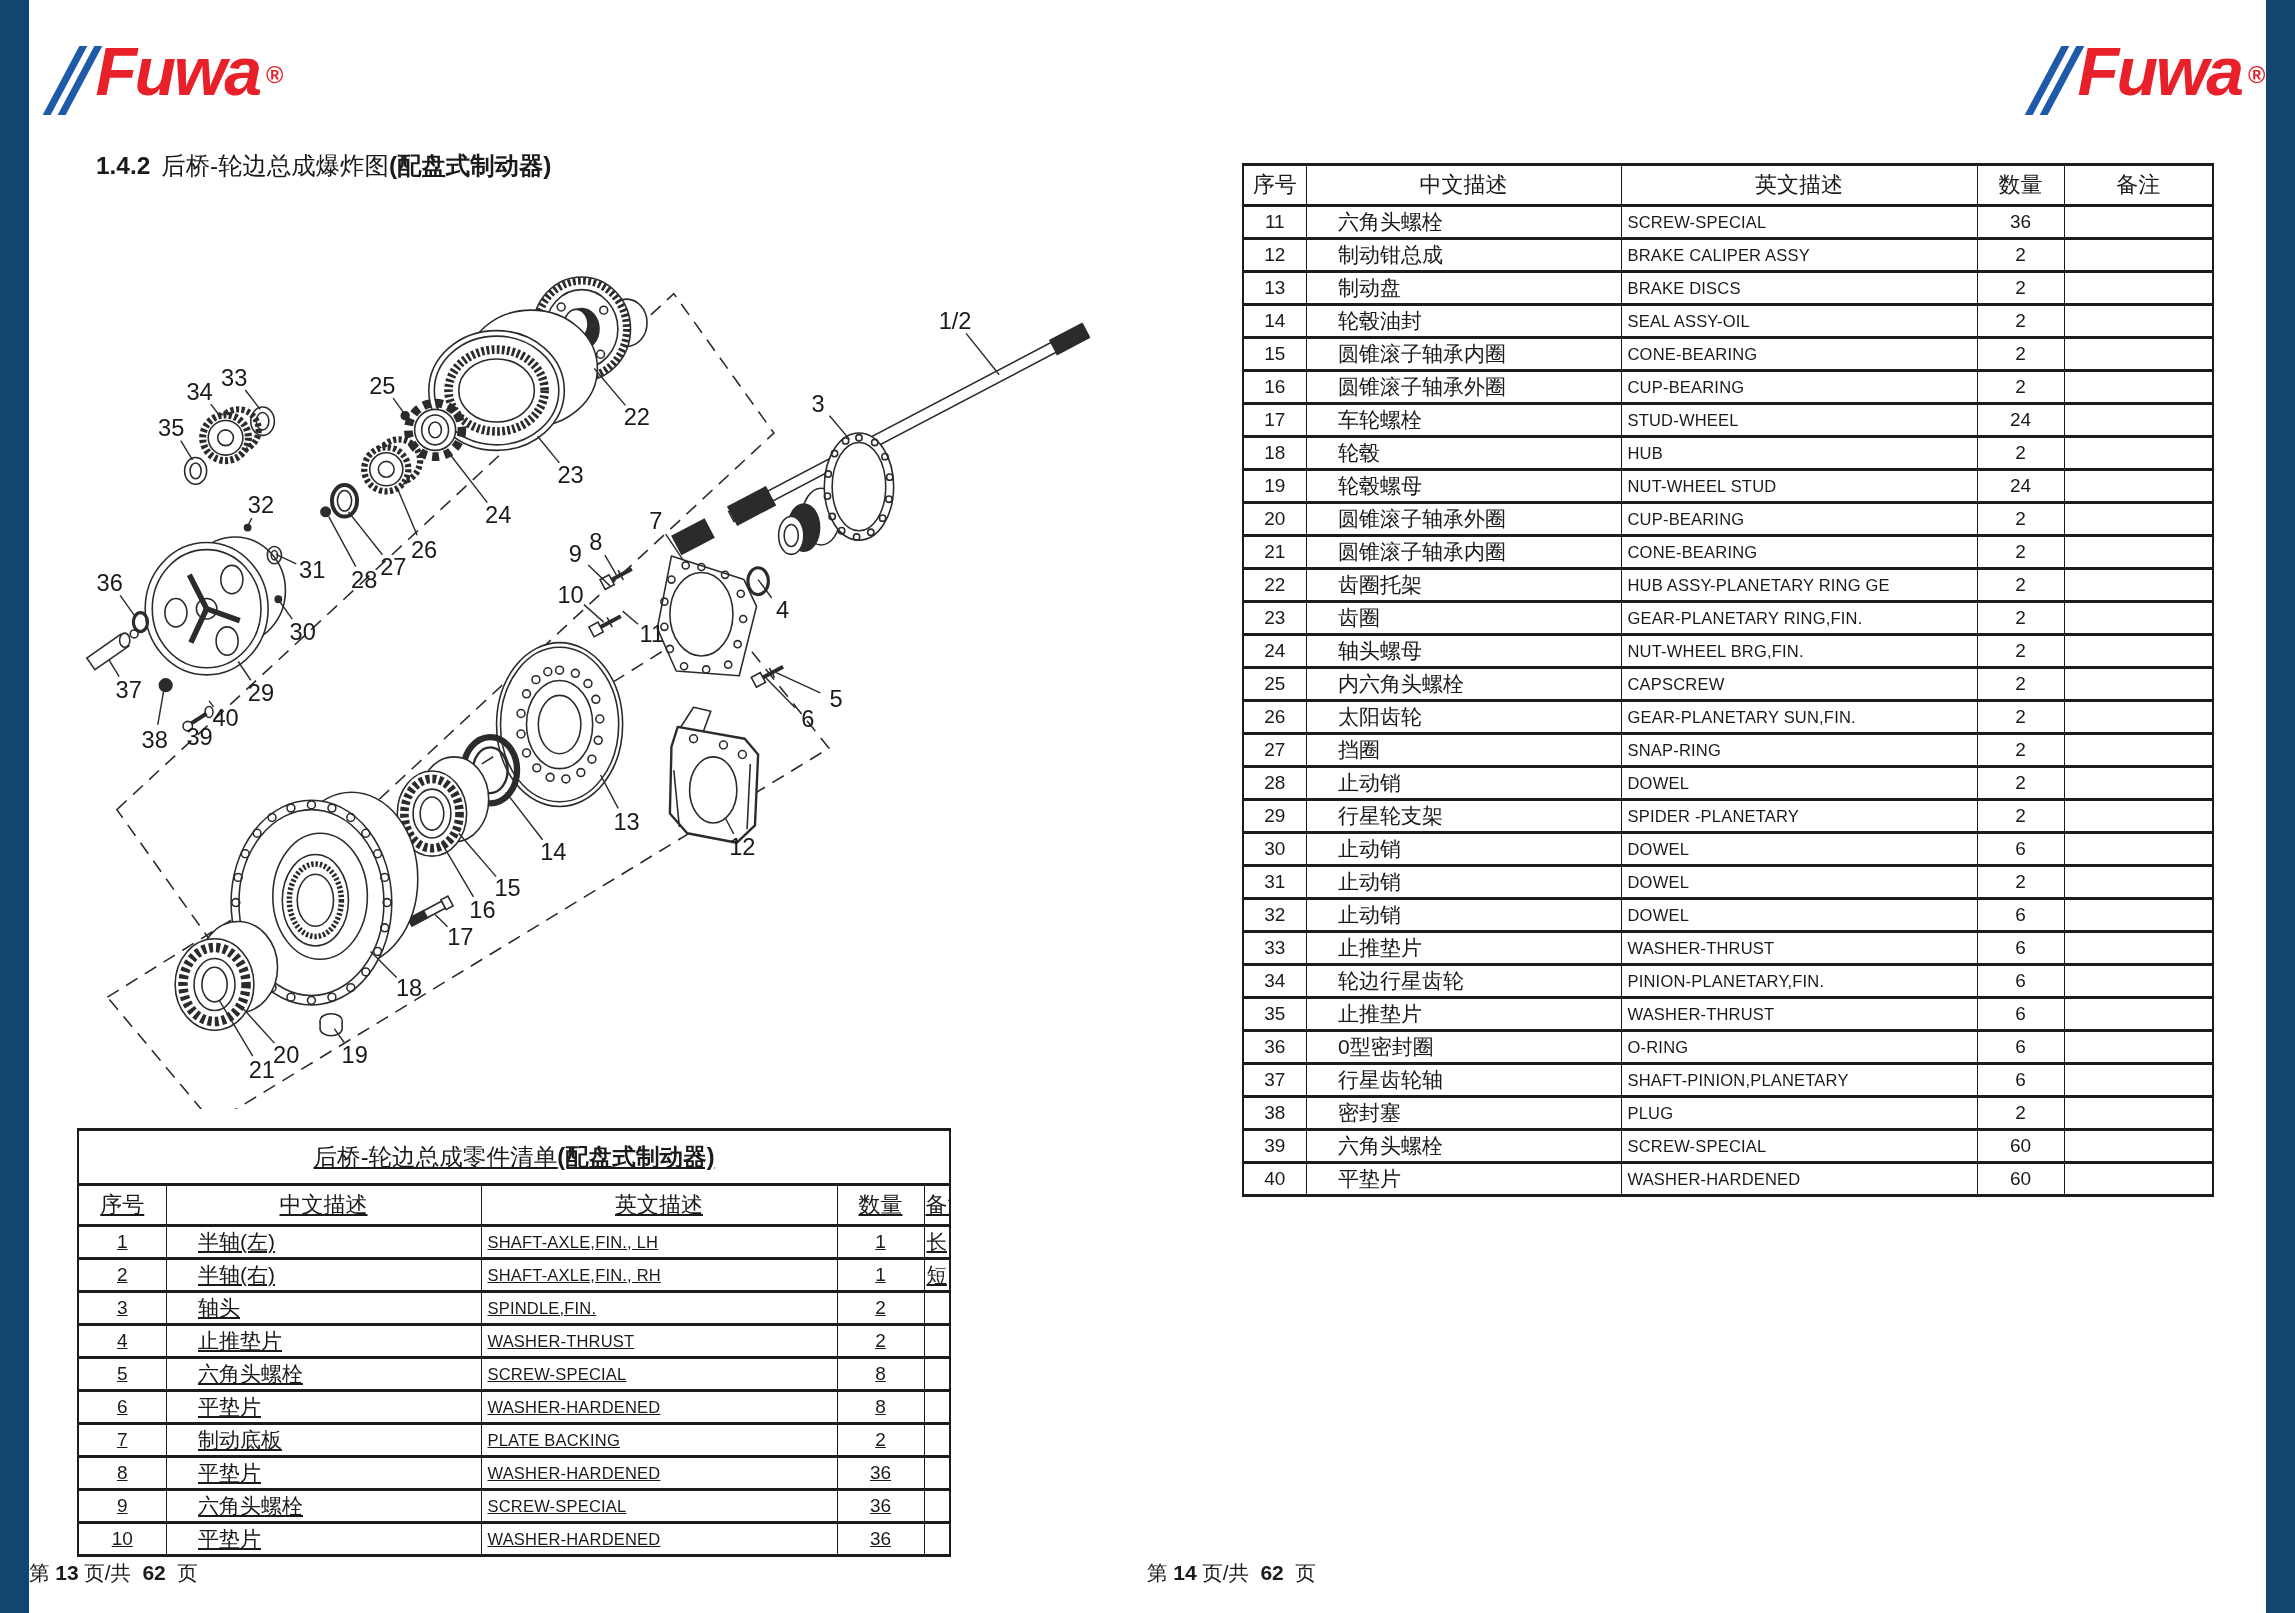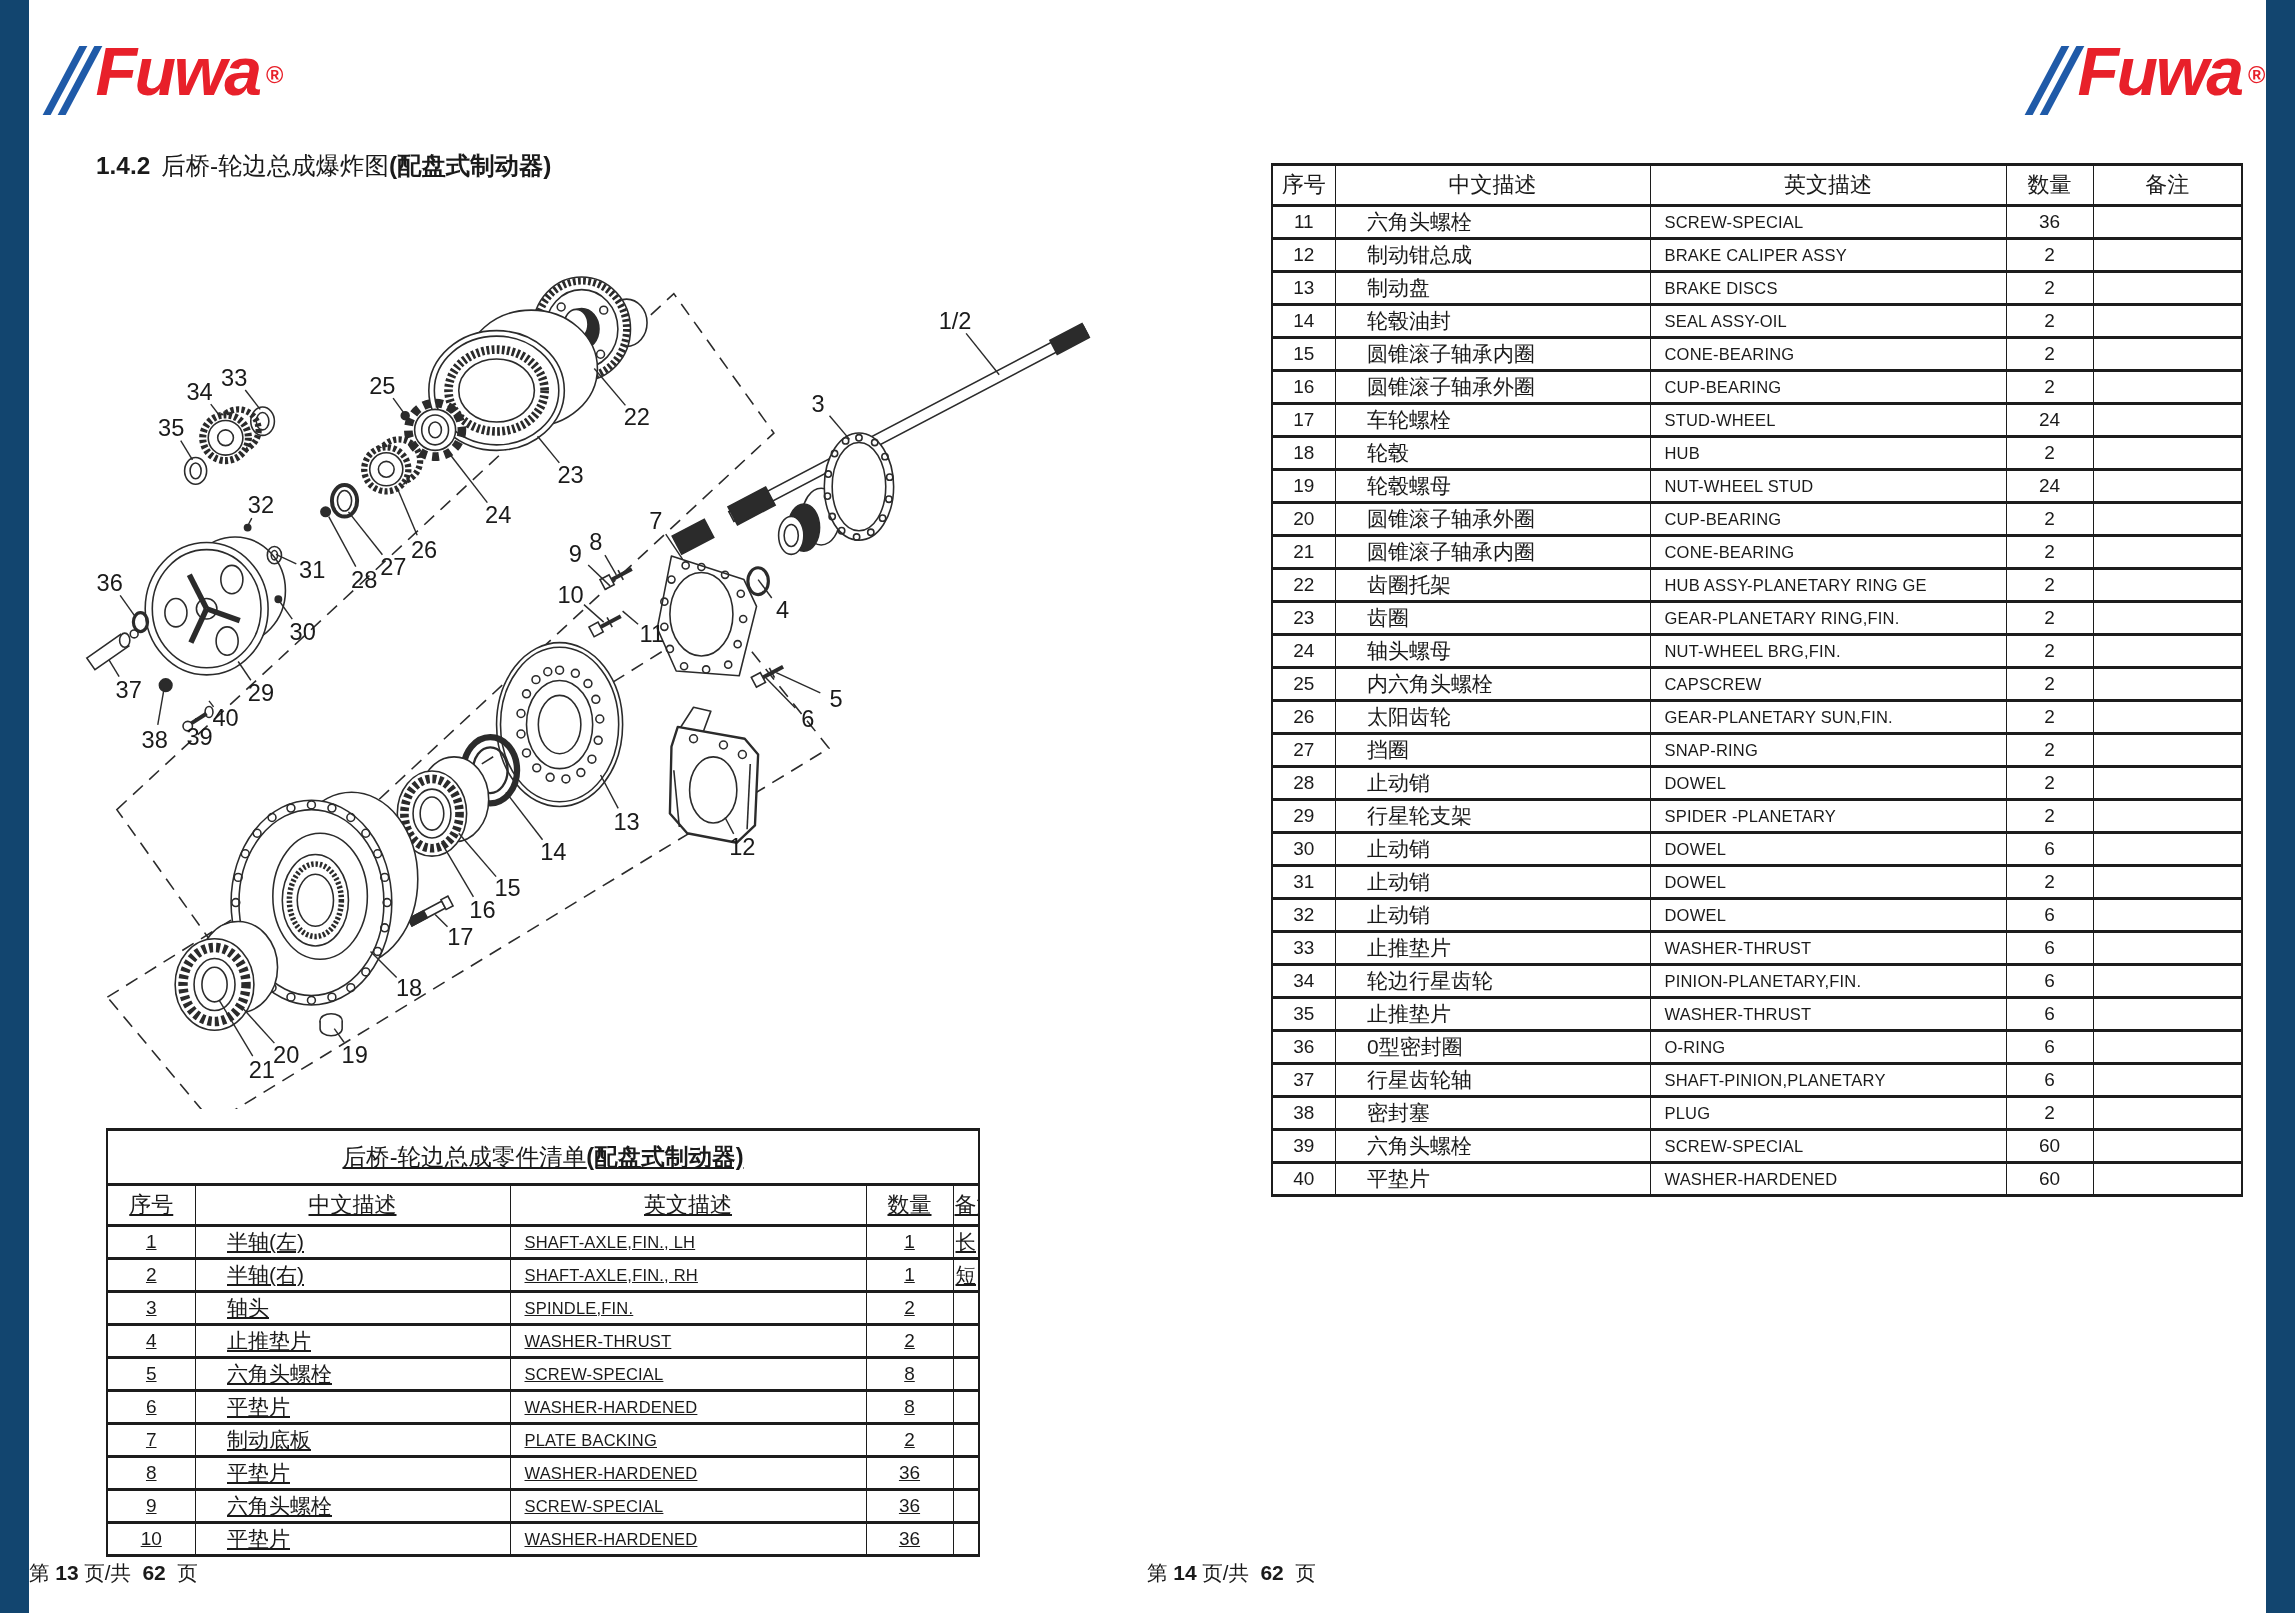--- a/index.html
+++ b/index.html
@@ -20,27 +20,27 @@
   .page-title{position:absolute;left:88px;top:150px;font-size:24.4px;}
   .page-title .num{font-weight:bold;margin-right:11px;margin-left:8px;}
   .page-title .b{font-weight:bold;}
   .footer{position:absolute;font-size:20.5px;text-align:left;}
   .footer .b{font-weight:bold;font-size:21px;}
 
   
   table.parts{position:absolute;border-collapse:collapse;table-layout:fixed;background:#fff;}
   table.parts th,table.parts td{border:1.6px solid #1c1c1c;border-top-width:3.2px;border-bottom-width:3.2px;
       overflow:hidden;white-space:nowrap;}
-  table.parts{border:2.4px solid #1c1c1c;margin-left:29px;}
+  table.parts{border:2.4px solid #1c1c1c;}
   tr.title-row th{height:50px;font-size:23.6px;font-weight:normal;text-align:center;}
   tr.title-row .b{font-weight:bold;}
   tr.head-row th{height:36px;font-size:22px;font-weight:normal;text-align:center;}
   td.c-idx{ text-align:center;font-size:19px;}
   td.c-cn { text-align:left;padding-left:31.5px;font-size:21px;}
-  td.c-en { text-align:left;padding-left:14px;font-size:16.5px;letter-spacing:0.2px;}
+  td.c-en { text-align:left;padding-left:6px;font-size:16.5px;letter-spacing:0.2px;}
   td.c-qty{ text-align:center;font-size:19px;}
   td.c-note{text-align:center;font-size:20.5px;}
   #left-table  tbody td{height:26px;}
   #right-table tbody td{height:28px;}
 
   
   #diagram{position:absolute;left:71px;top:203px;width:1119px;height:906px;}
   #diagram .art{stroke:#2b2b2b;fill:none;stroke-width:2;}
   #diagram text{font-family:"Liberation Sans",sans-serif;font-size:30px;fill:#1a1a1a;}
 </style>

